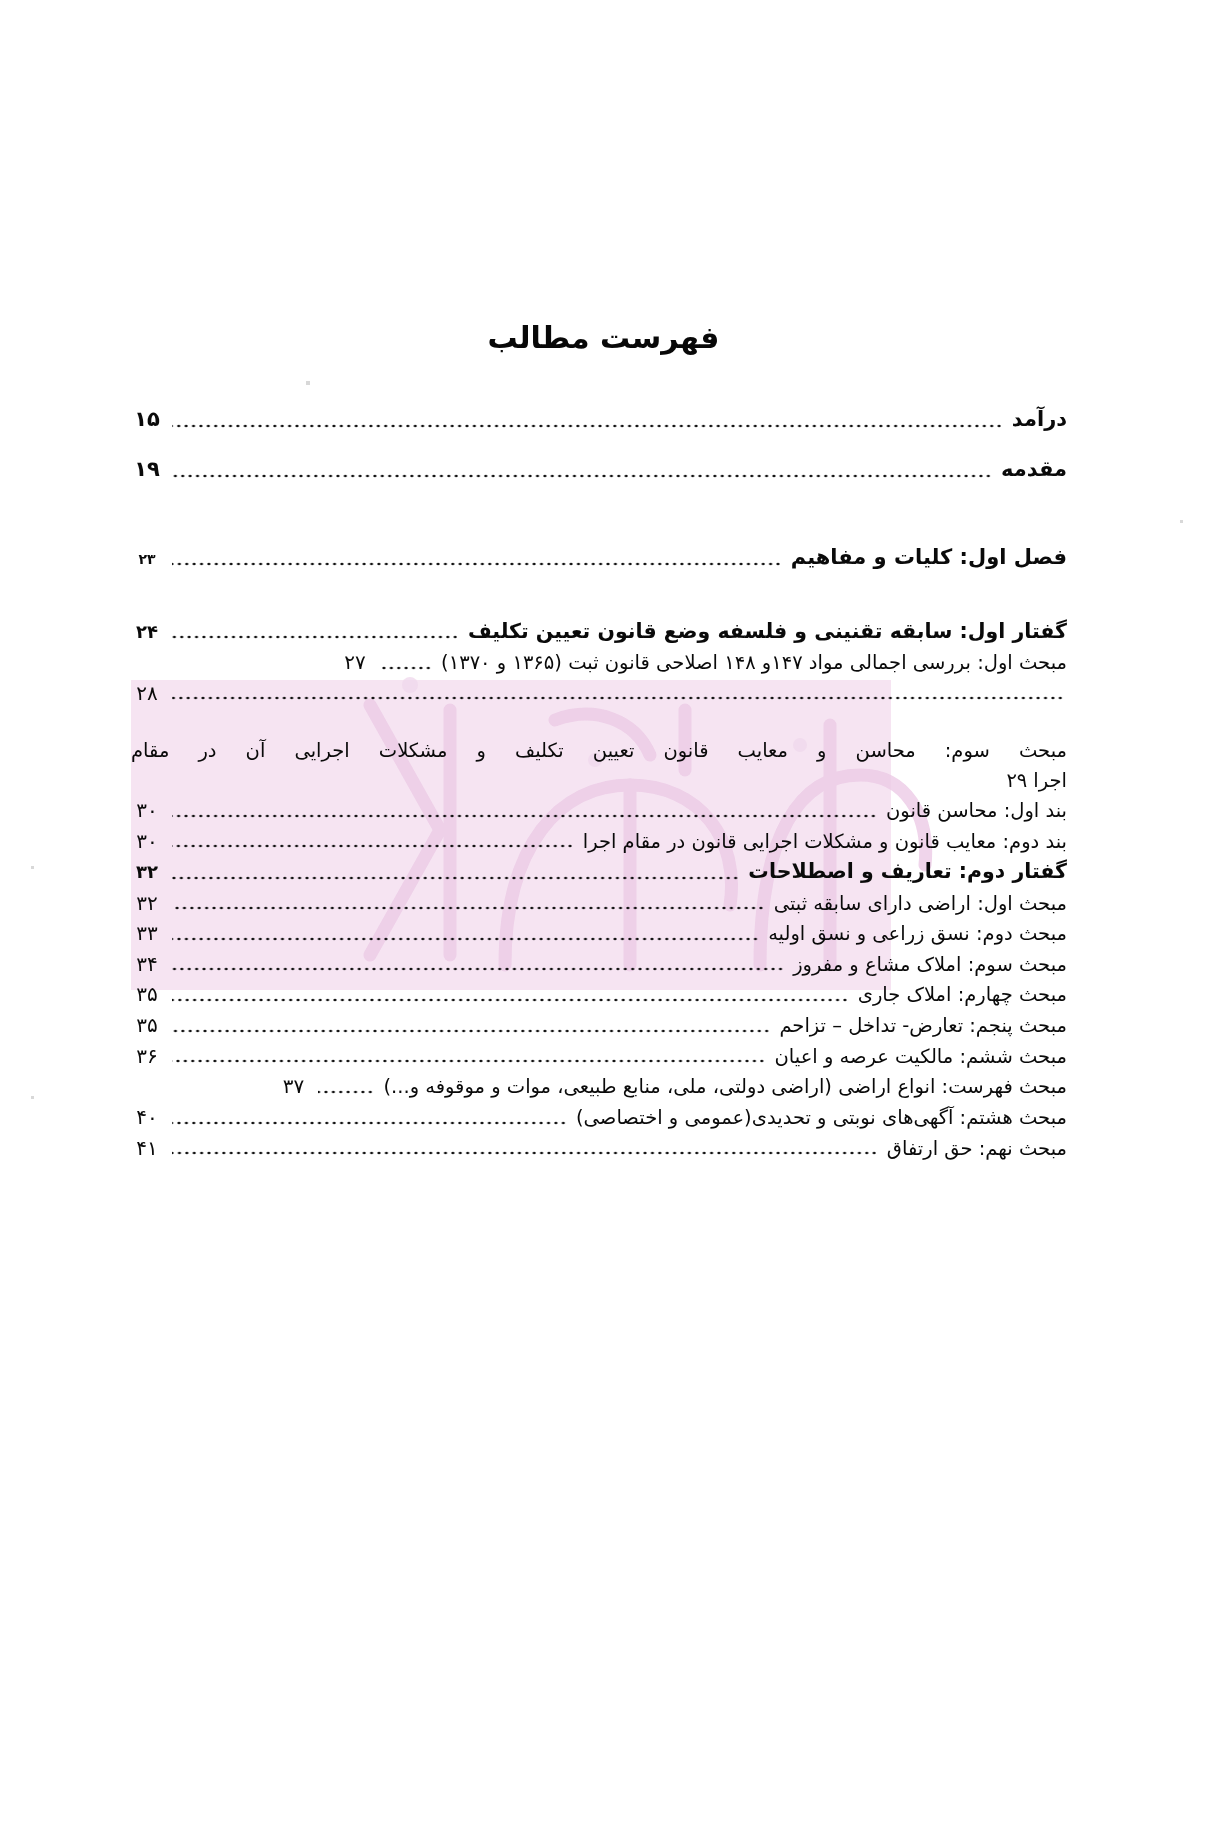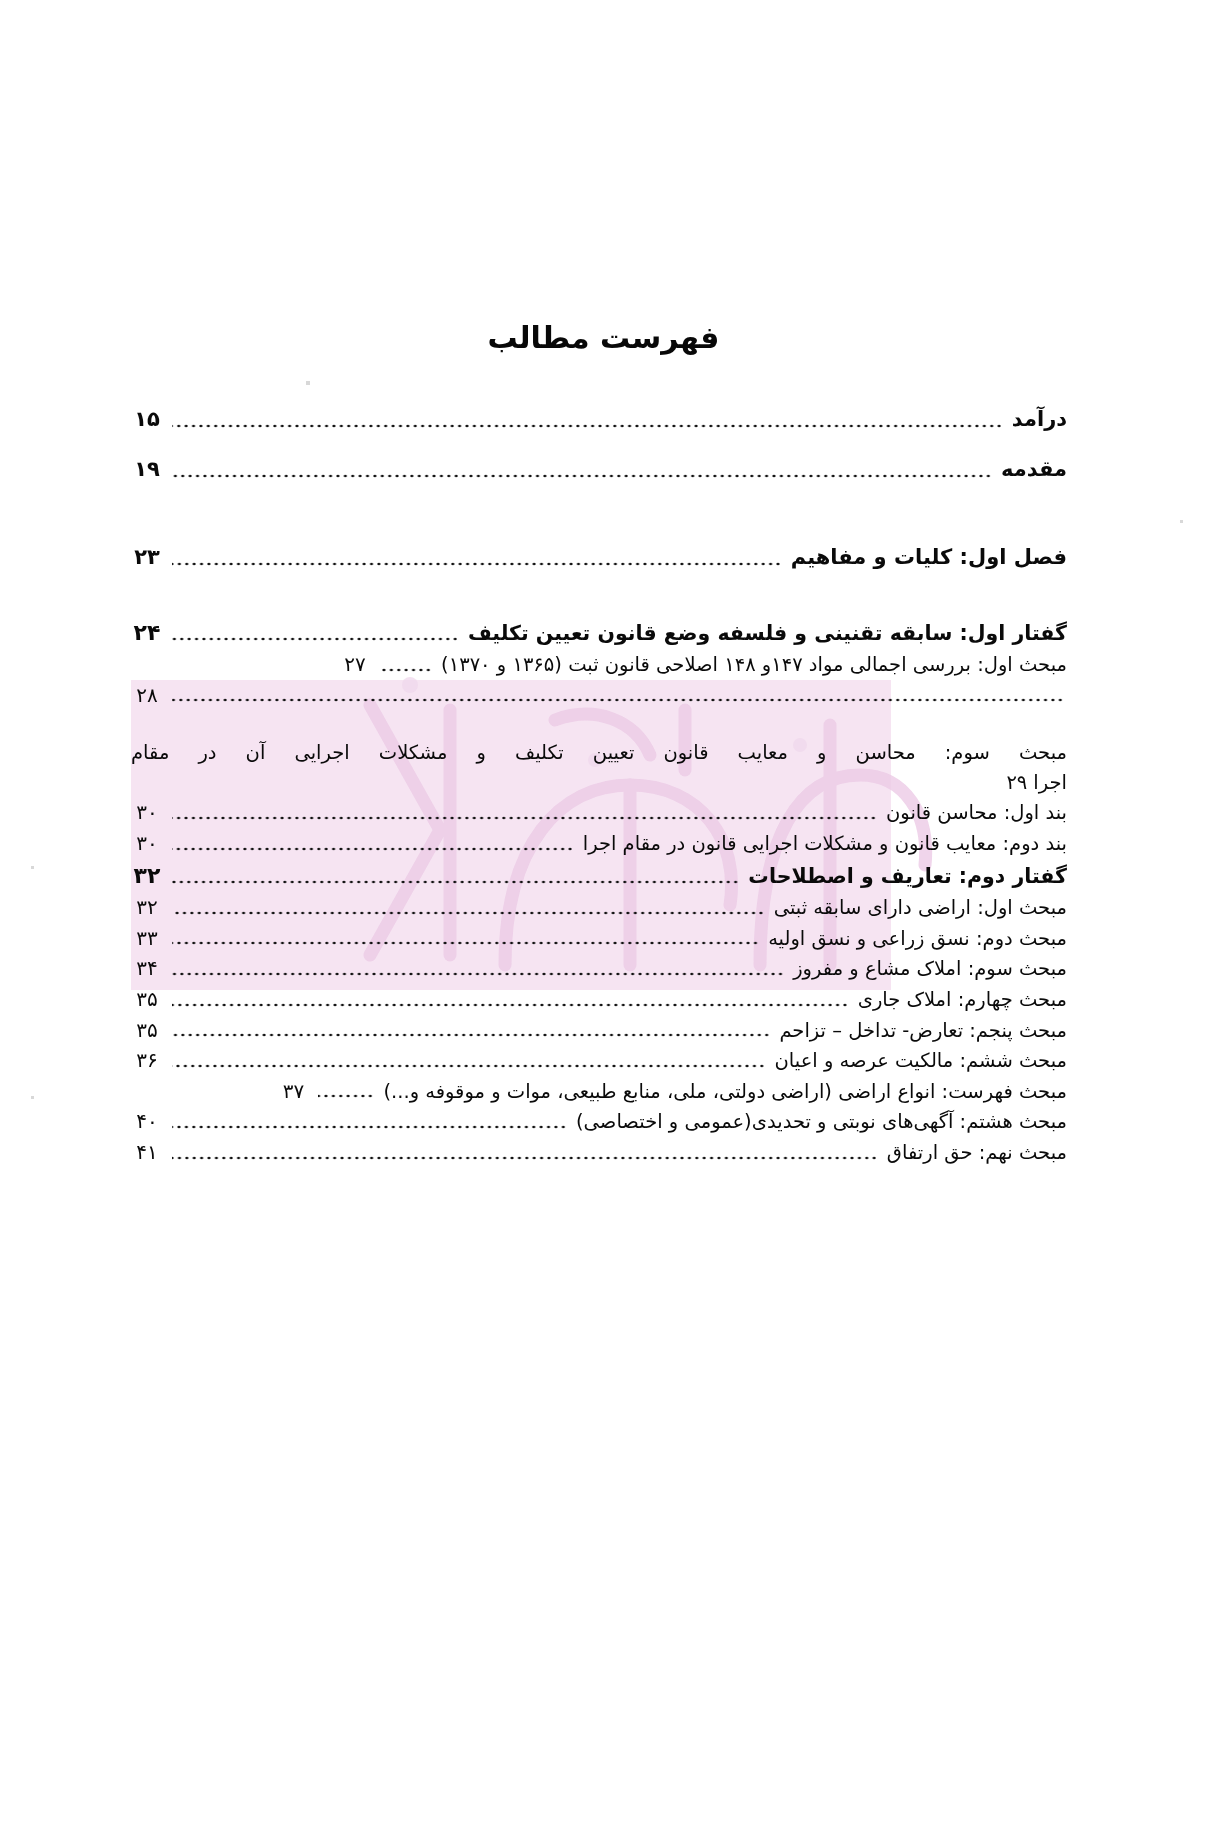--- a/index.html
+++ b/index.html
@@ -108,24 +108,24 @@
     text-align: center;
     min-width: 32px;
     font-size: 20px;
   }
 
   
   .lvl-front { font-weight: bold; font-size: 21px; }
   .lvl-front .page-no { font-weight: bold; font-size: 21px; }
 
   .lvl-chapter { font-weight: bold; font-size: 21px; }
-  .lvl-chapter .page-no { font-weight: bold; font-size: 21px; }
+  .lvl-chapter .page-no { font-weight: bold; font-size: 14px; }
 
   .lvl-goftar { font-weight: bold; font-size: 20.5px; }
-  .lvl-goftar .page-no { font-weight: bold; font-size: 22px; }
+  .lvl-goftar .page-no { font-weight: bold; font-size: 18px; }
 
   .lvl-mabhath { font-weight: normal; font-size: 19.5px; }
   .lvl-band { font-weight: normal; font-size: 19.5px; }
 
   
   .gap-lg { height: 56px; }
   .gap-md { height: 42px; }
   .gap-sm { height: 18px; }
 
   

